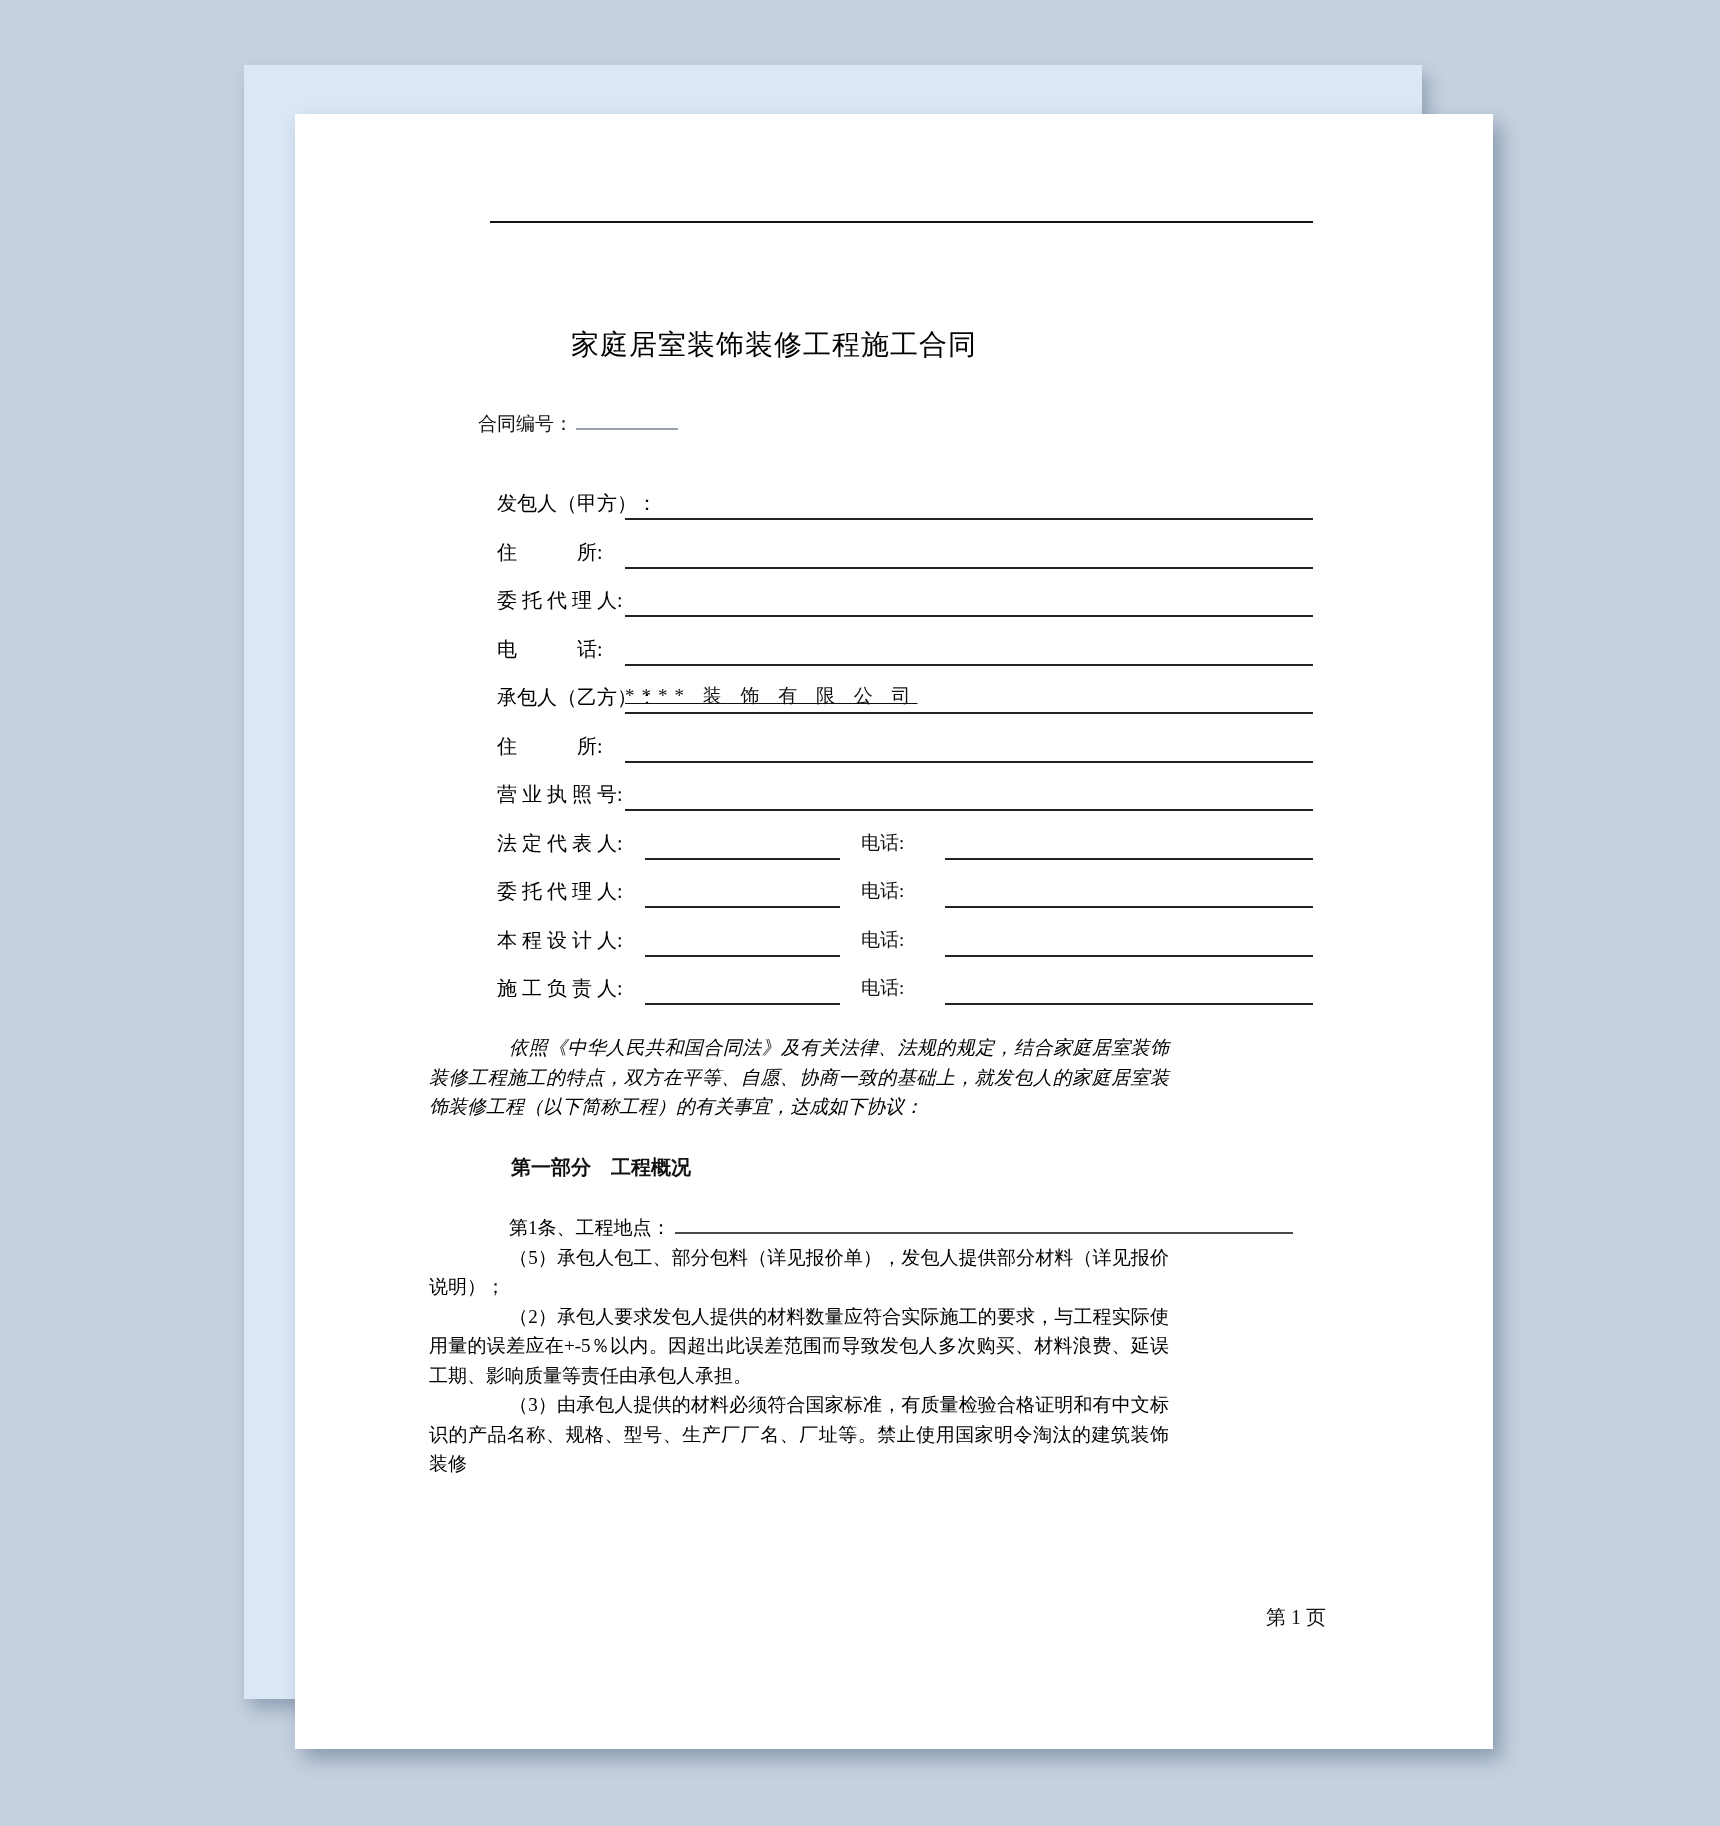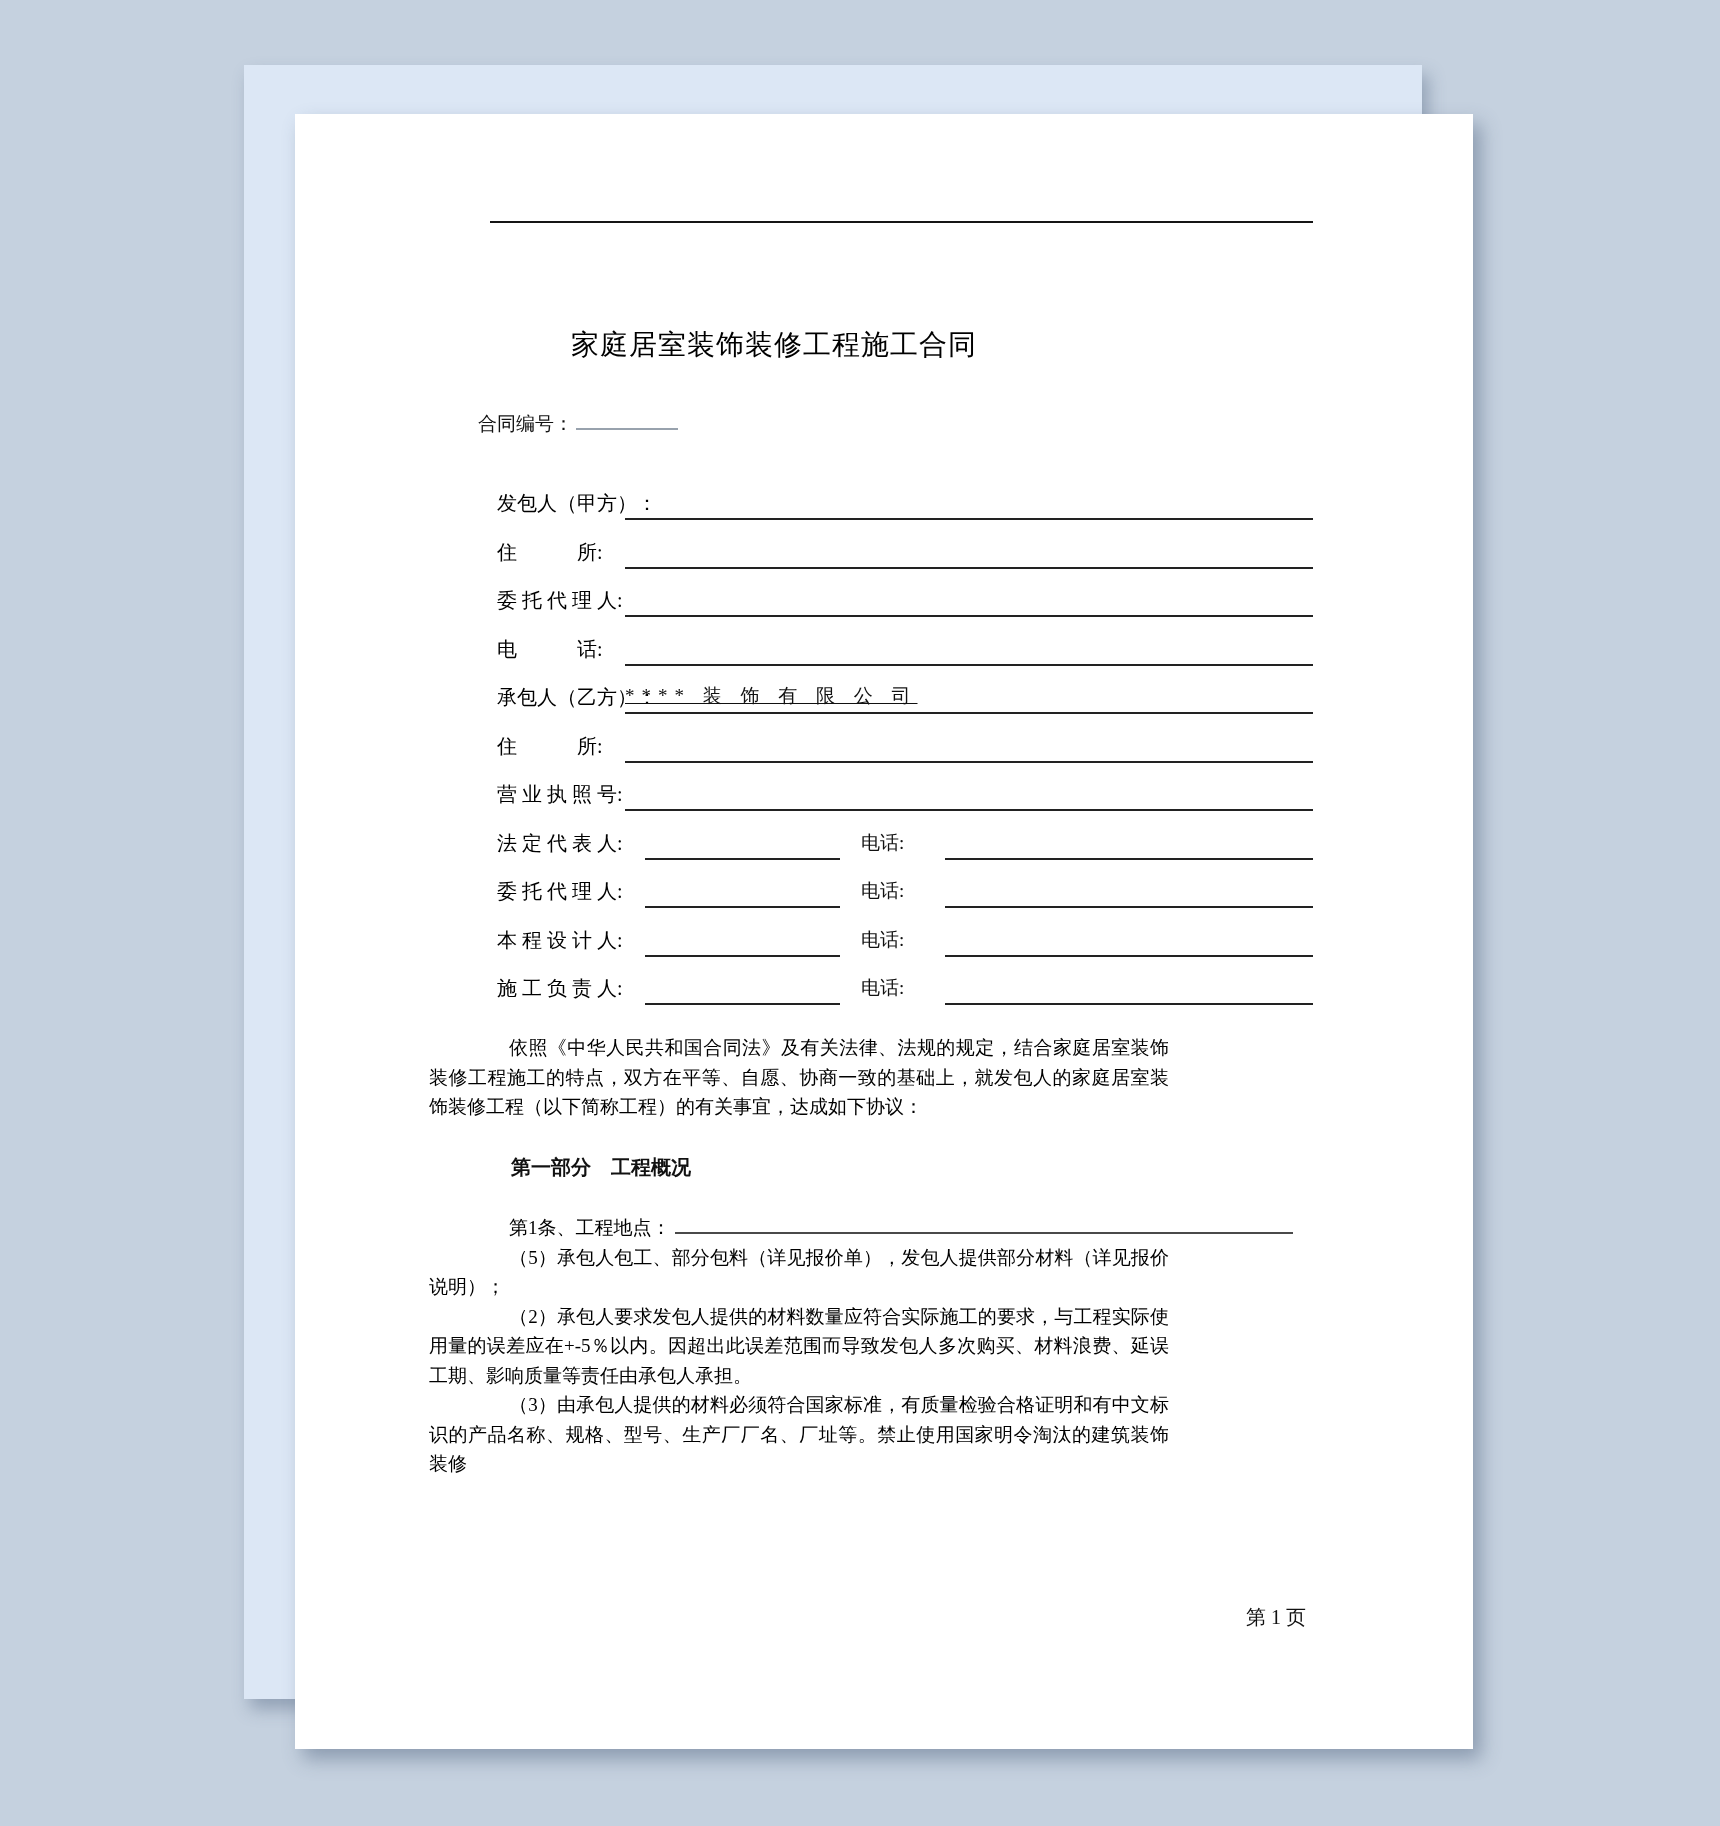--- a/index.html
+++ b/index.html
@@ -11,20 +11,21 @@
   }
   .back-page {
     position:absolute; left:244px; top:65px; width:1178px; height:1634px;
     background:#dce7f5;
     box-shadow:6px 10px 16px rgba(70,90,120,.40);
   }
   .front-page {
     position:absolute; left:295px; top:114px; width:1178px; height:1635px;
     background:#ffffff;
     box-shadow:8px 10px 18px rgba(70,90,120,.45);
+    padding-left:20px;
   }
   .header-rule {
     position:absolute; left:195px; top:107px; width:823px; height:0;
     border-bottom:2px solid #151515;
   }
   .doc-title {
     position:absolute; left:134px; top:212px; width:690px;
     font-size:28px; text-align:center; white-space:nowrap;
     letter-spacing:1px; color:#000;
   }
@@ -50,21 +51,21 @@
     position:absolute; left:566px; top:-28px; font-size:19px; white-space:pre;
   }
   .row-value {
     position:absolute; left:0; right:0; bottom:3px; text-align:left;
     font-size:19px; letter-spacing:7px; white-space:pre;text-decoration:underline;
   }
   .bodytext {
     position:absolute; left:134px; width:740px;
     font-size:19px; line-height:29.5px; text-align:justify; color:#000;
   }
-  .intro   { top:919px; text-indent:80px; }
+  .intro   { top:919px; text-indent:80px;font-style:italic; }
   .heading {
     position:absolute; left:134px; top:1040px; width:740px;
     font-size:20px; font-weight:bold; text-indent:82px; white-space:pre;
   }
   .clauses { top:1099px; }
   .clauses p { margin:0; text-indent:80px; }
   .clauses p.nowrap { white-space:nowrap; }
   .clause1-line {
     display:inline-block; width:618px; height:17px; margin-left:4px;
     border-bottom:2px solid #4a4a4a; vertical-align:baseline;

